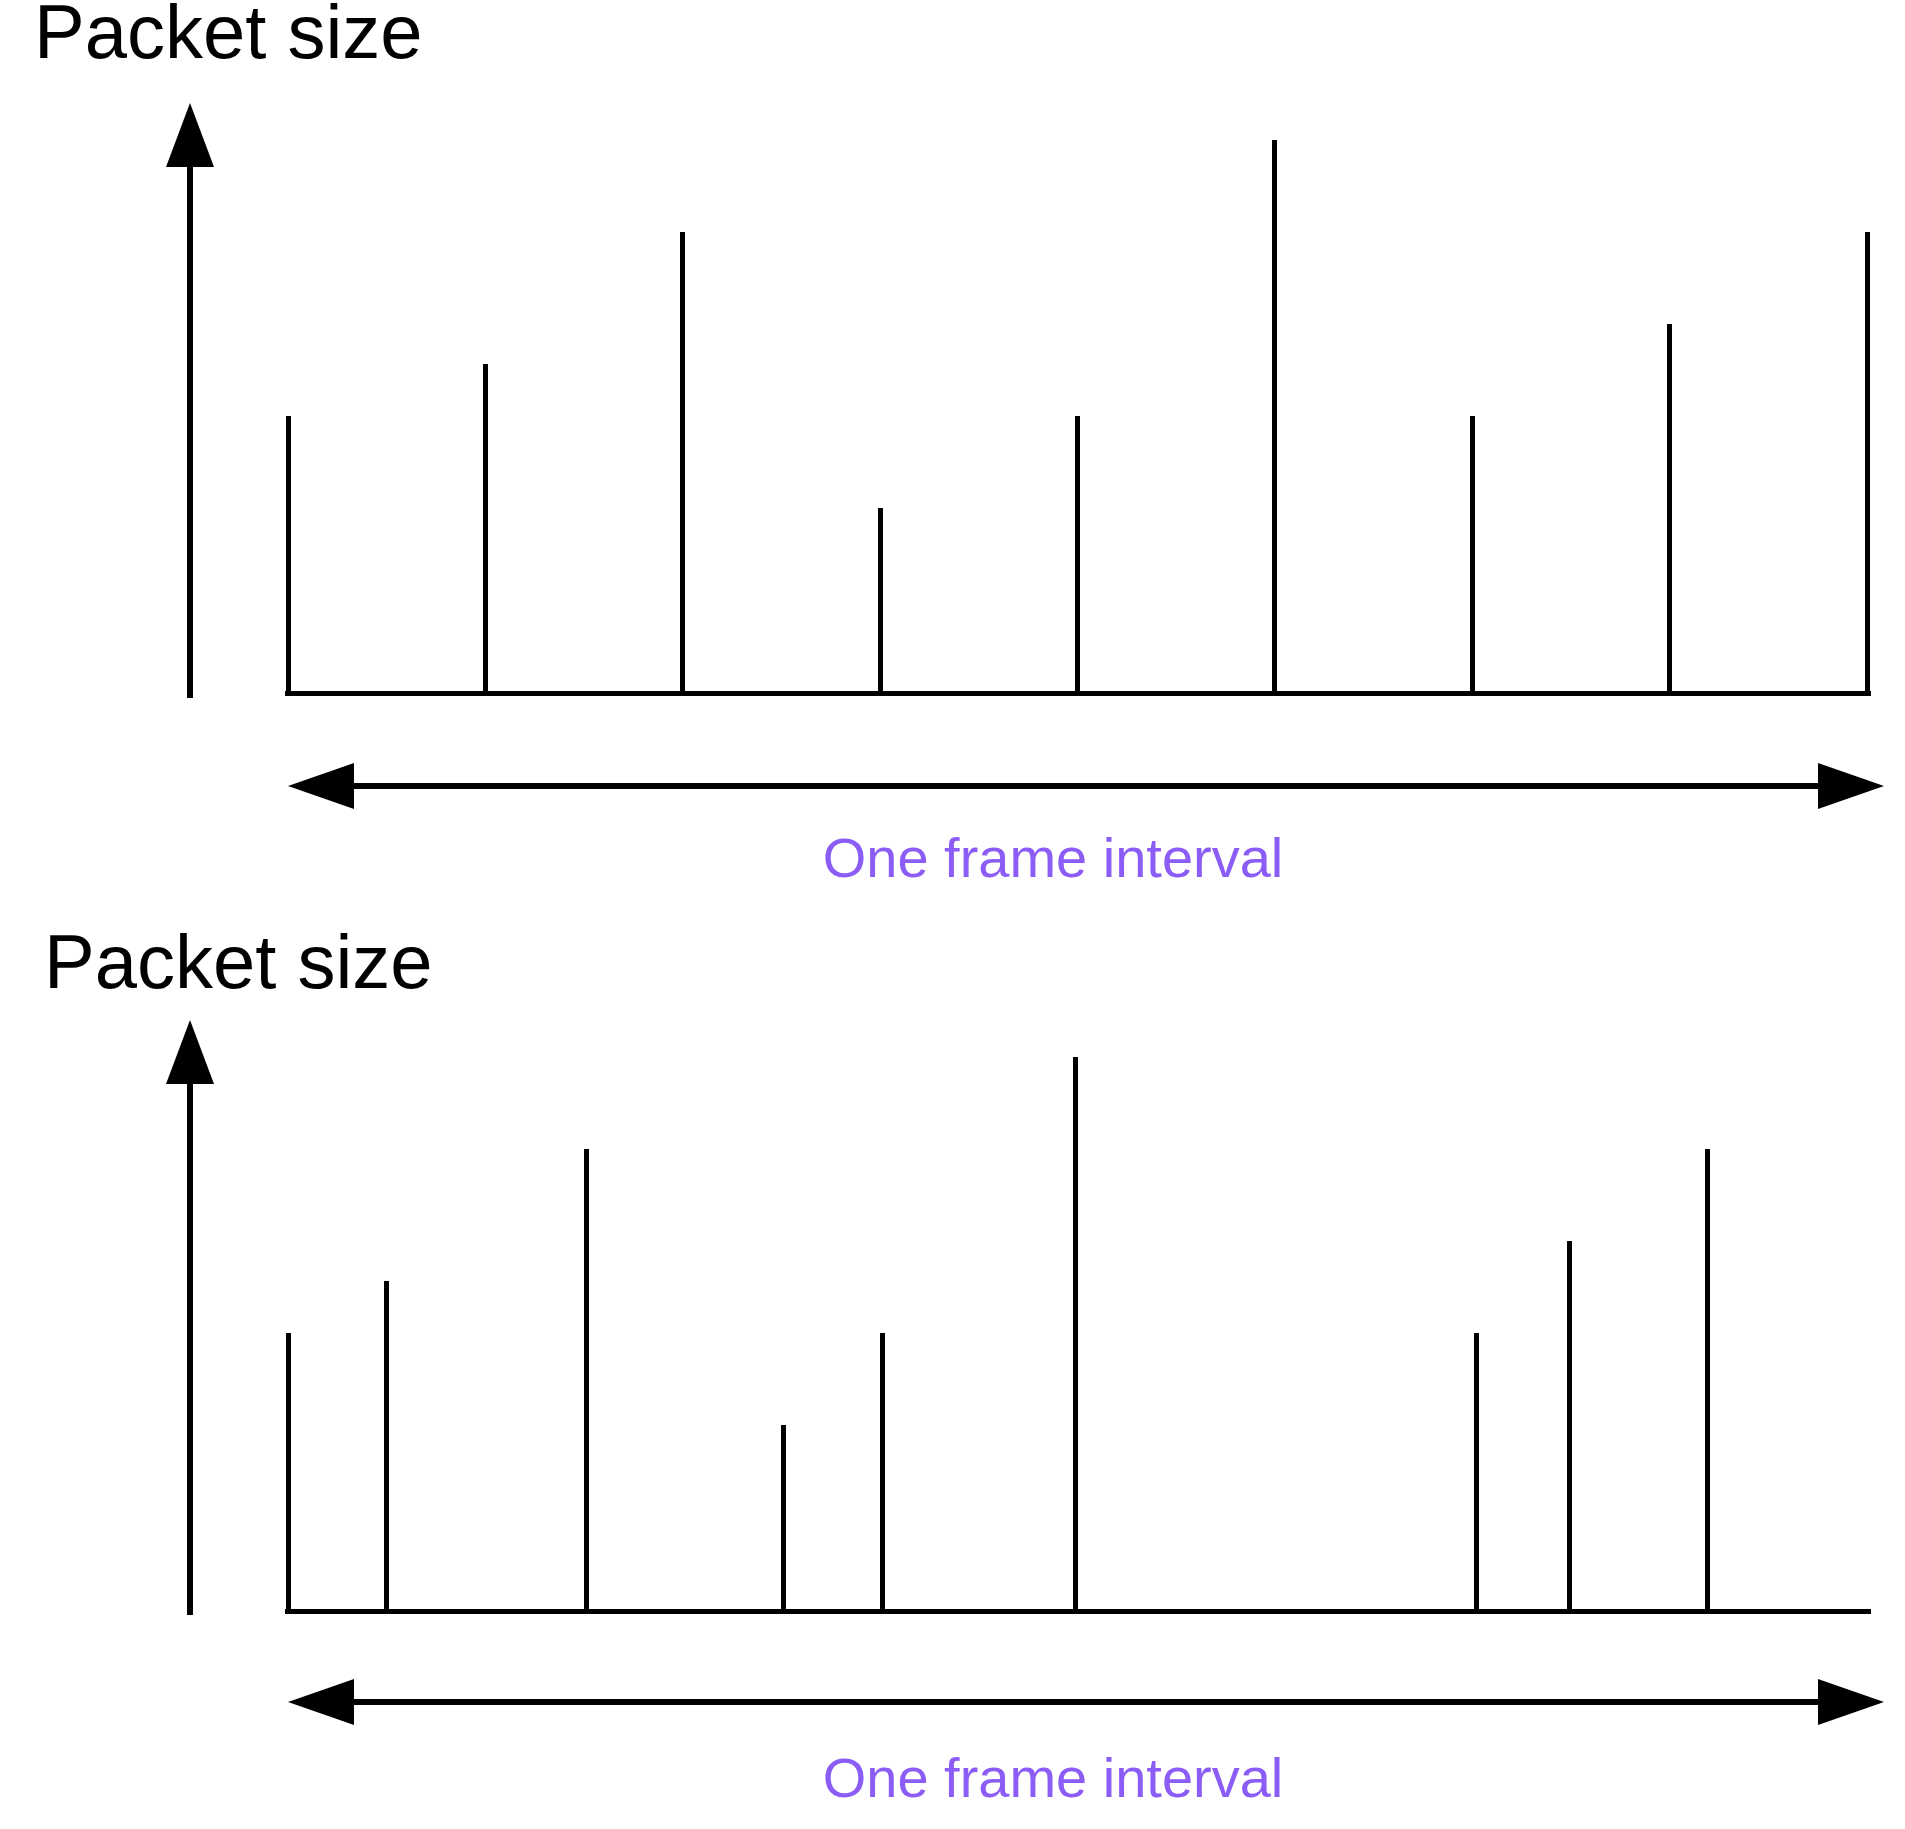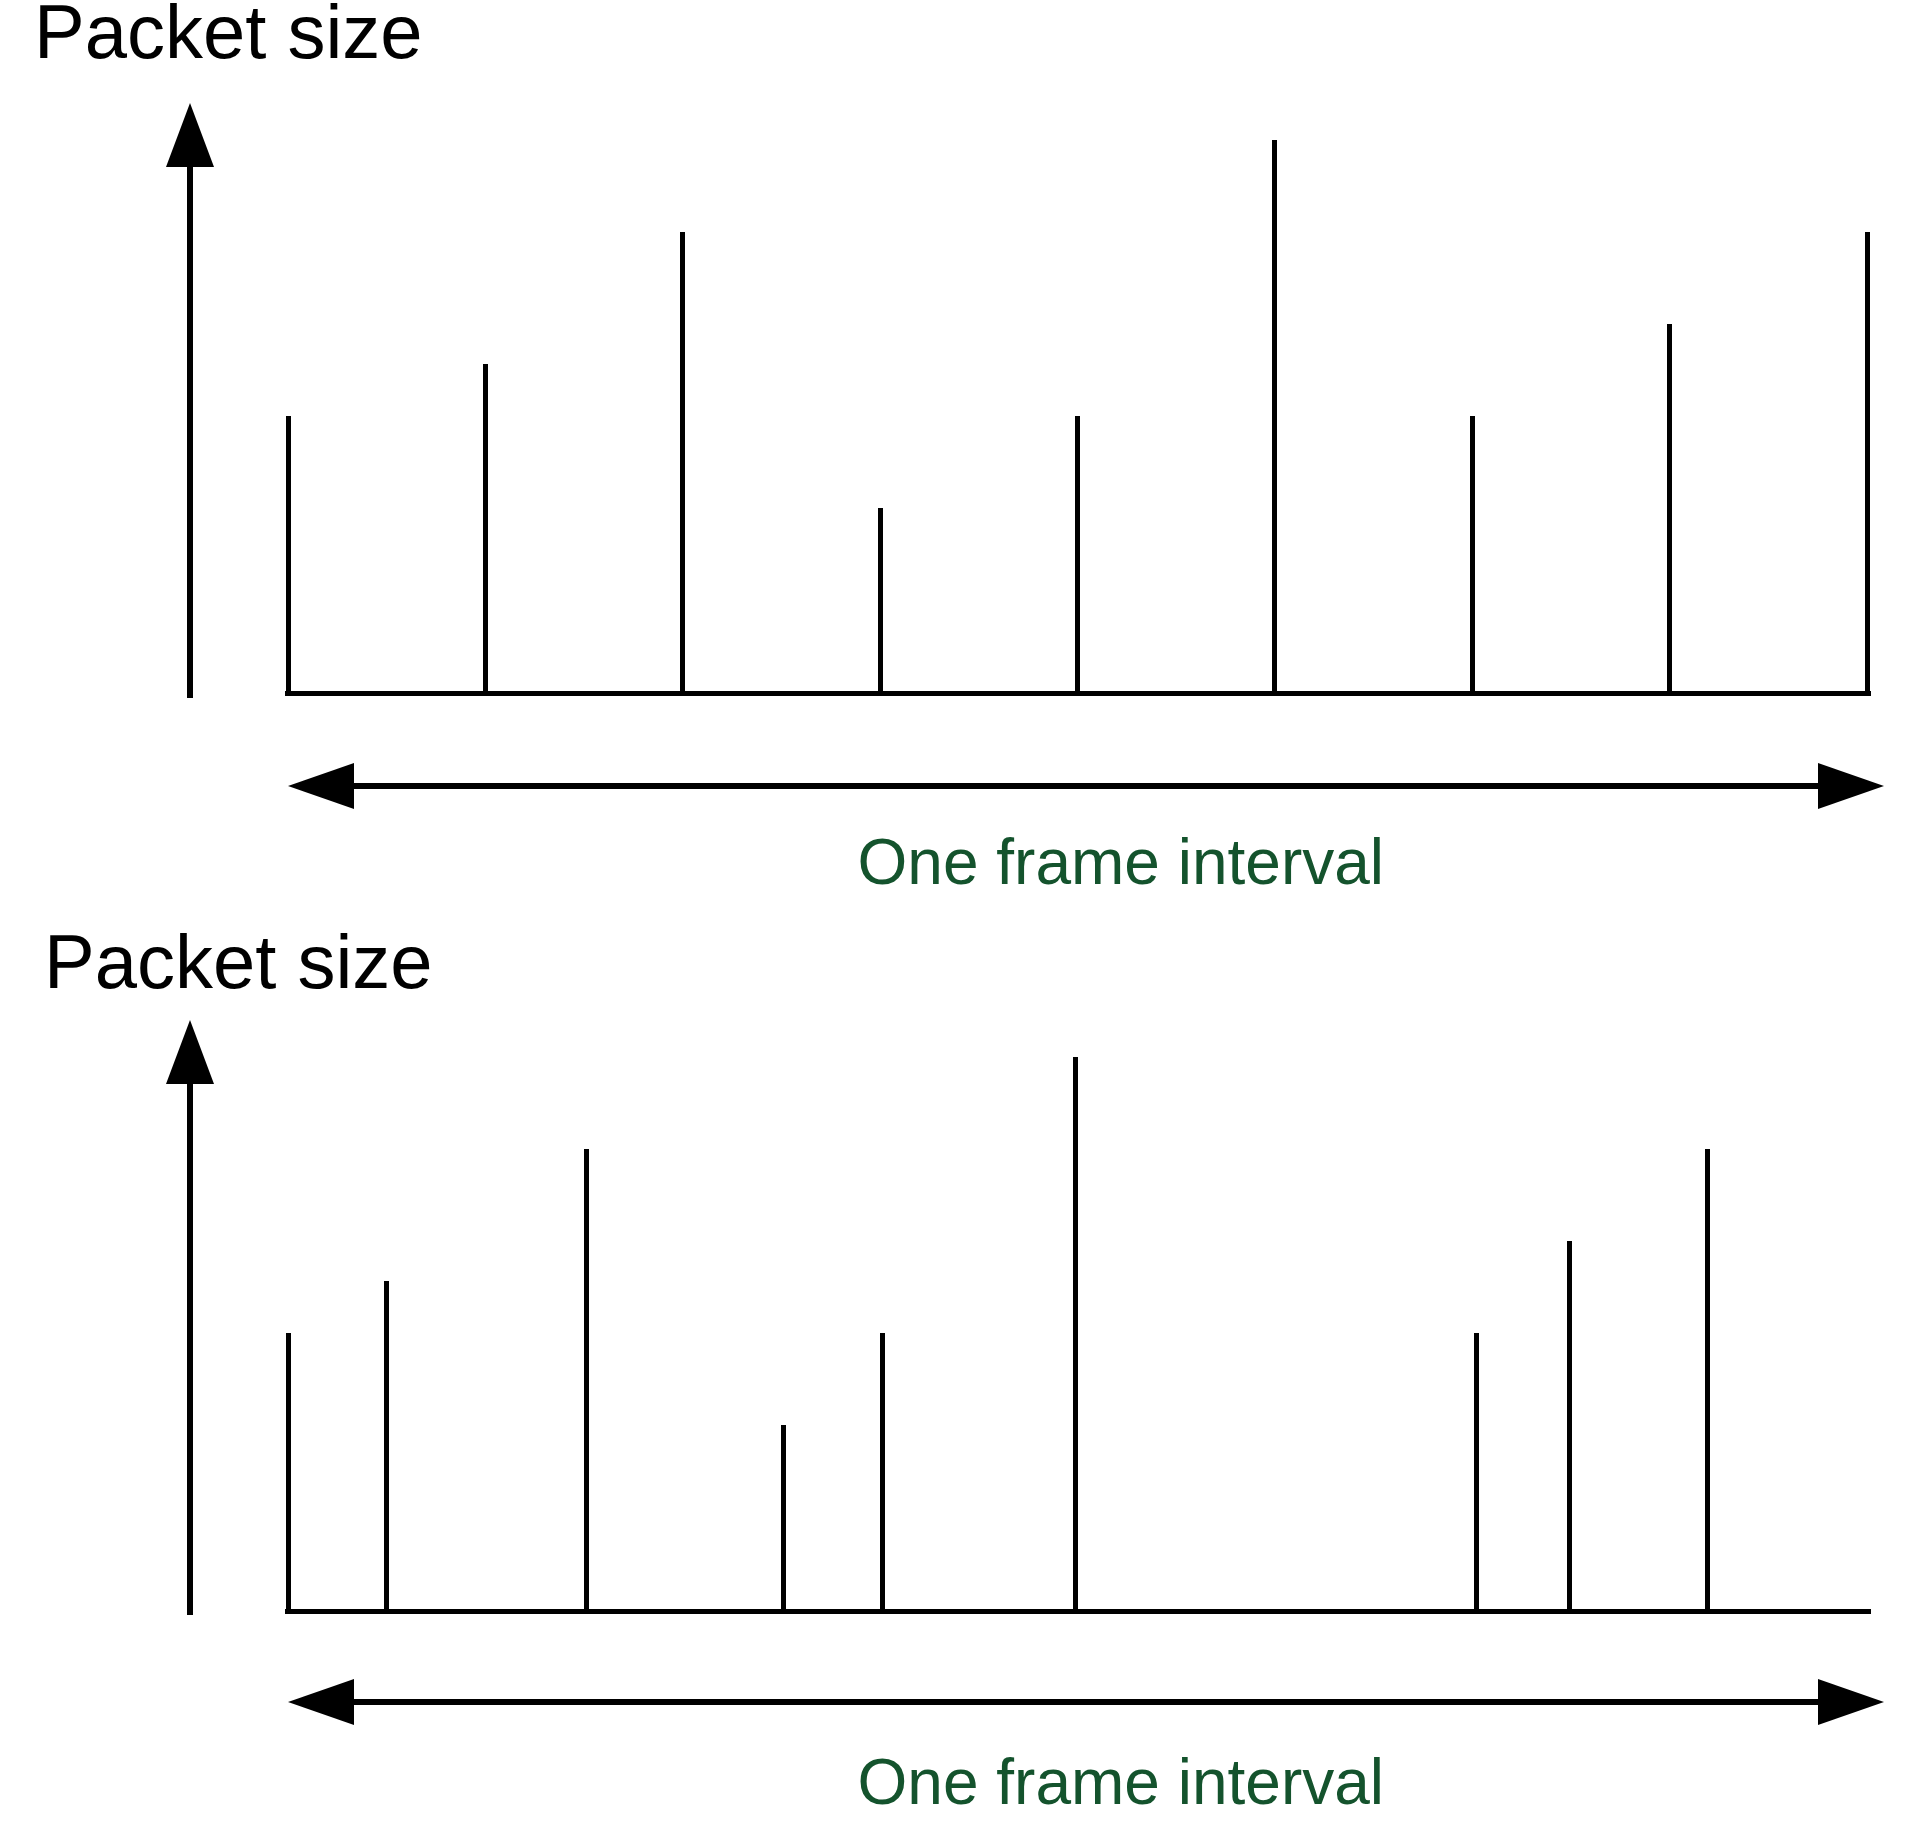--- a/index.html
+++ b/index.html
@@ -36,24 +36,24 @@
     border-right:66px solid #000;
   }
   .harrow-head-right {
     position:absolute; width:0; height:0;
     border-top:23px solid transparent;
     border-bottom:23px solid transparent;
     border-left:66px solid #000;
   }
   .caption {
     position:absolute;
-    font-size:64px;
+    font-size:56px;
     line-height:1;
-    color:#14532d;
-    text-align:right;
+    color:#8b5cf6;
+    text-align:center;
     white-space:nowrap;
   }
   
   .t-label   { left:34px;  top:-6px; }
   .t-yhead   { left:166px; top:103px; }
   .t-yshaft  { left:187px; top:160px; height:538px; }
   .t-base    { left:285px; top:691px; width:1586px; }
   .t-aline   { left:330px; top:783px; width:1510px; }
   .t-ahl     { left:288px; top:763px; }
   .t-ahr     { left:1818px;top:763px; }

